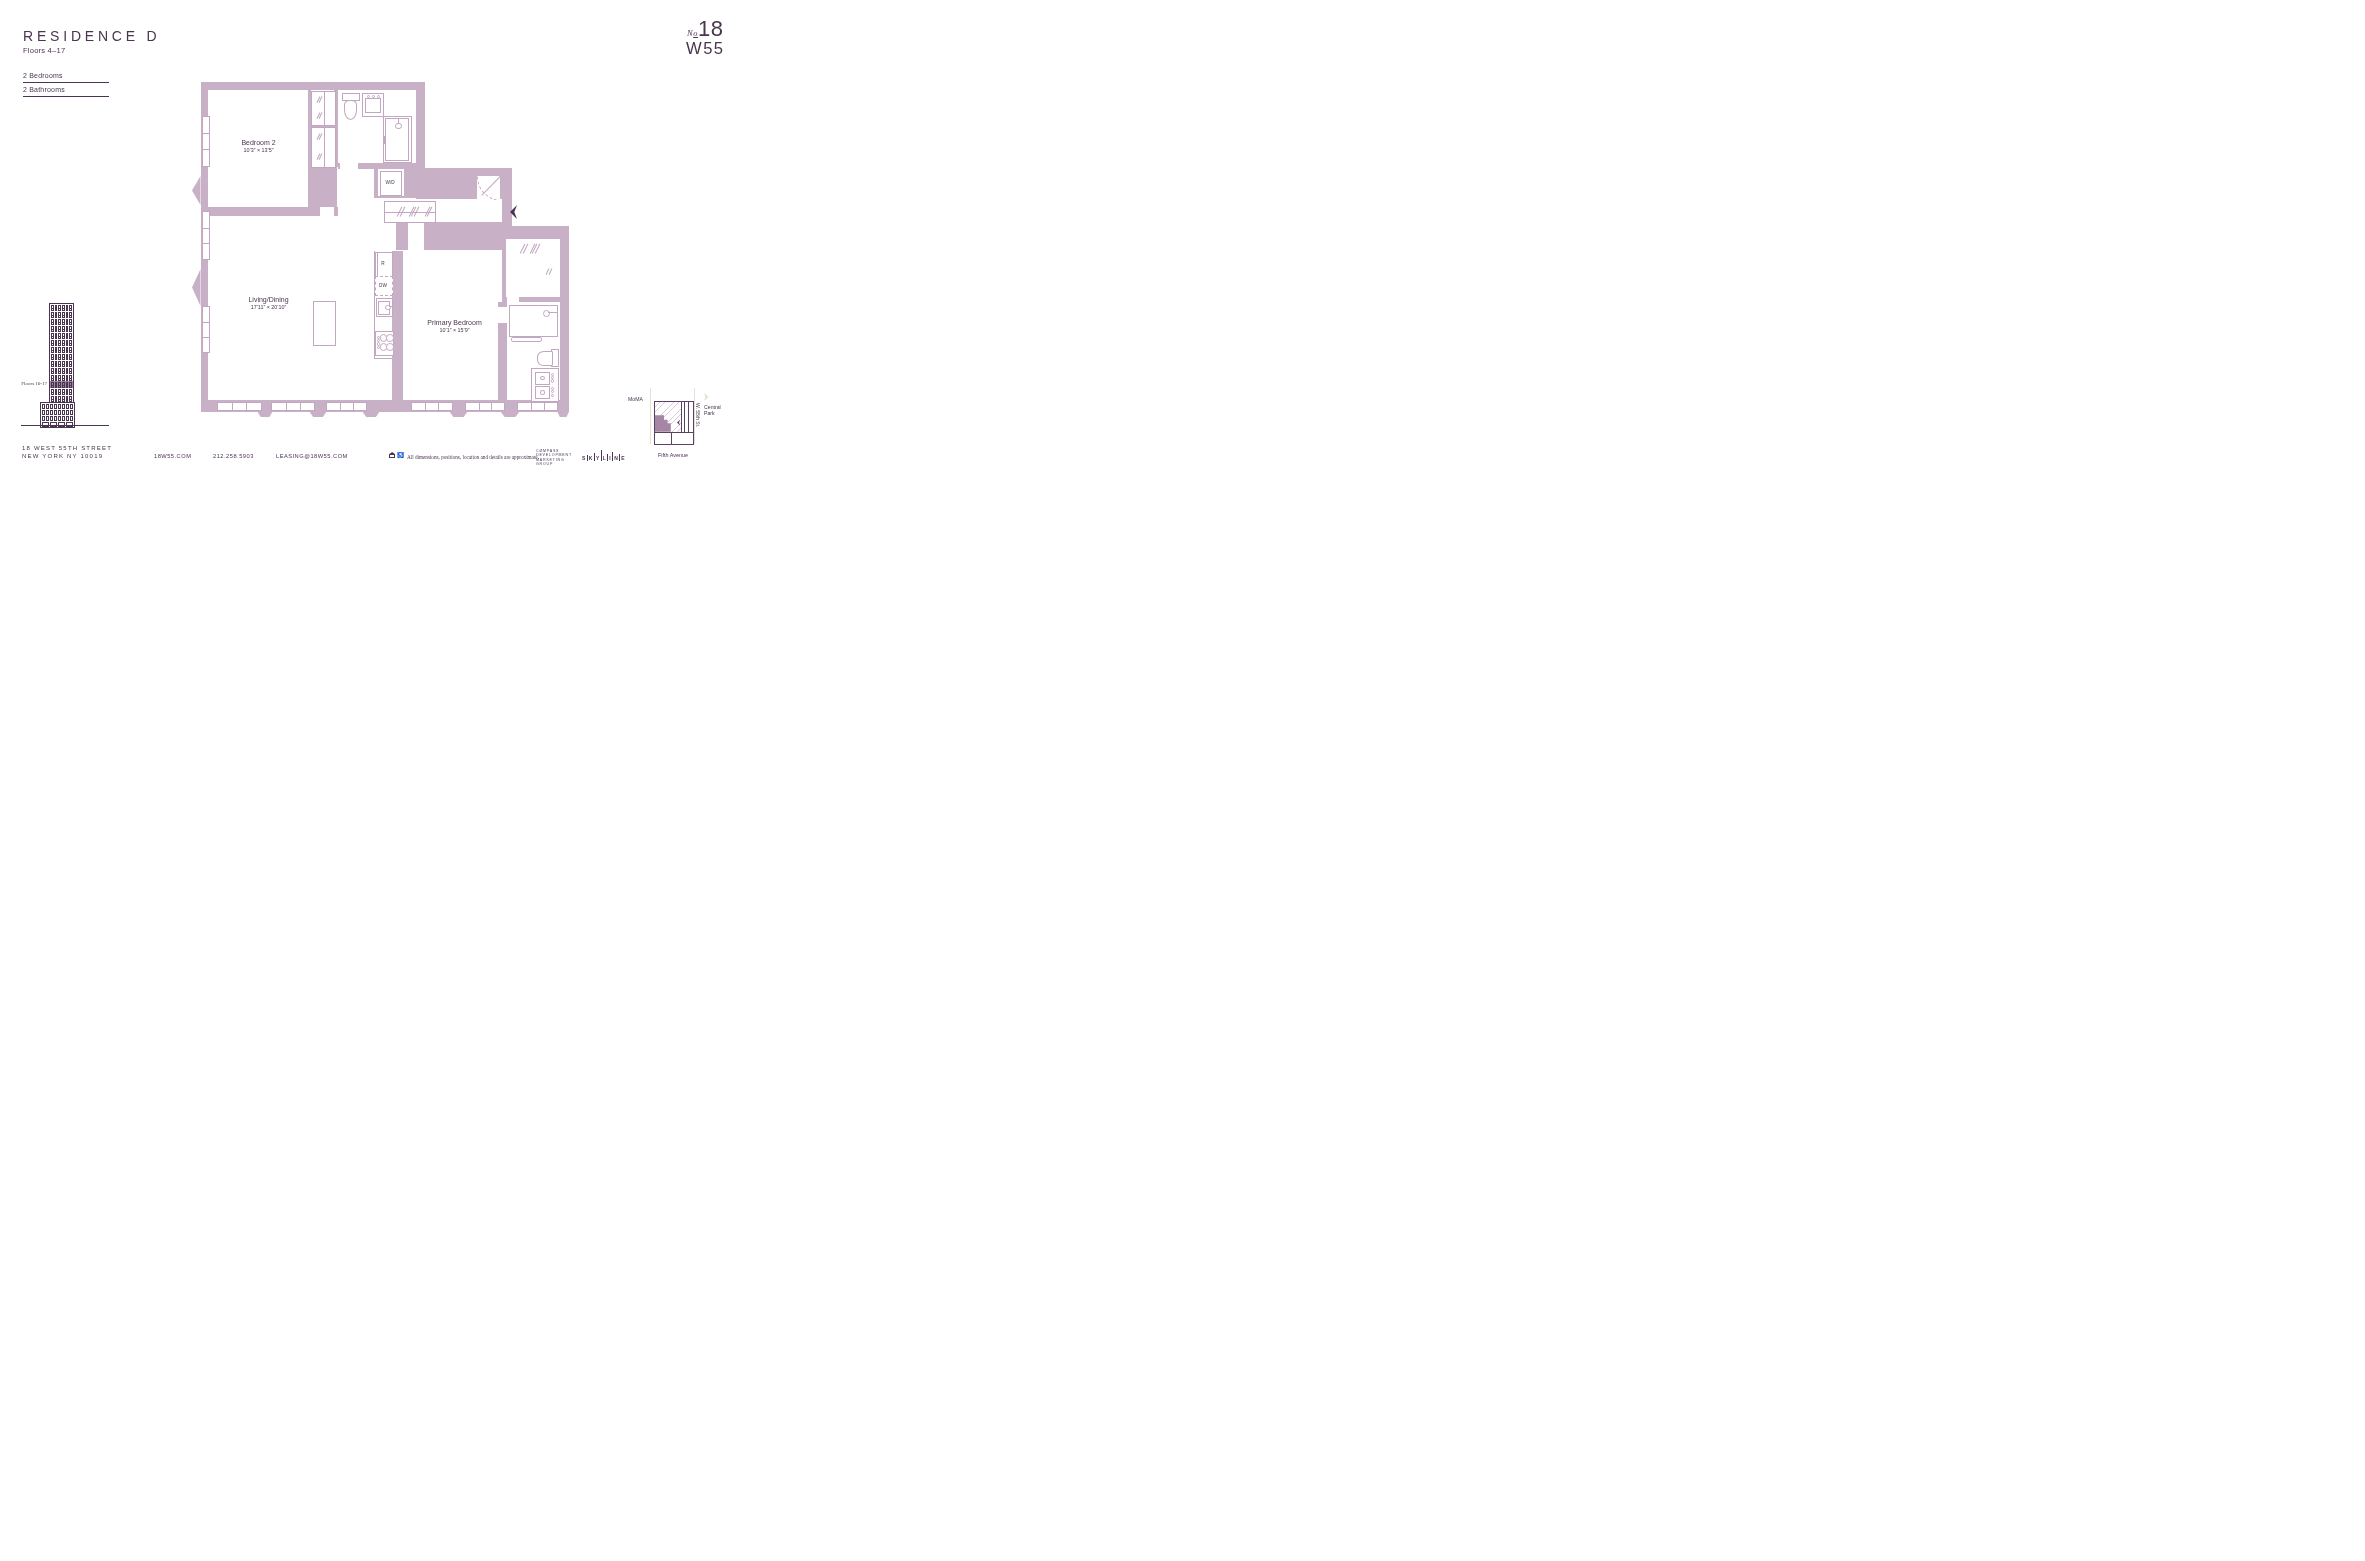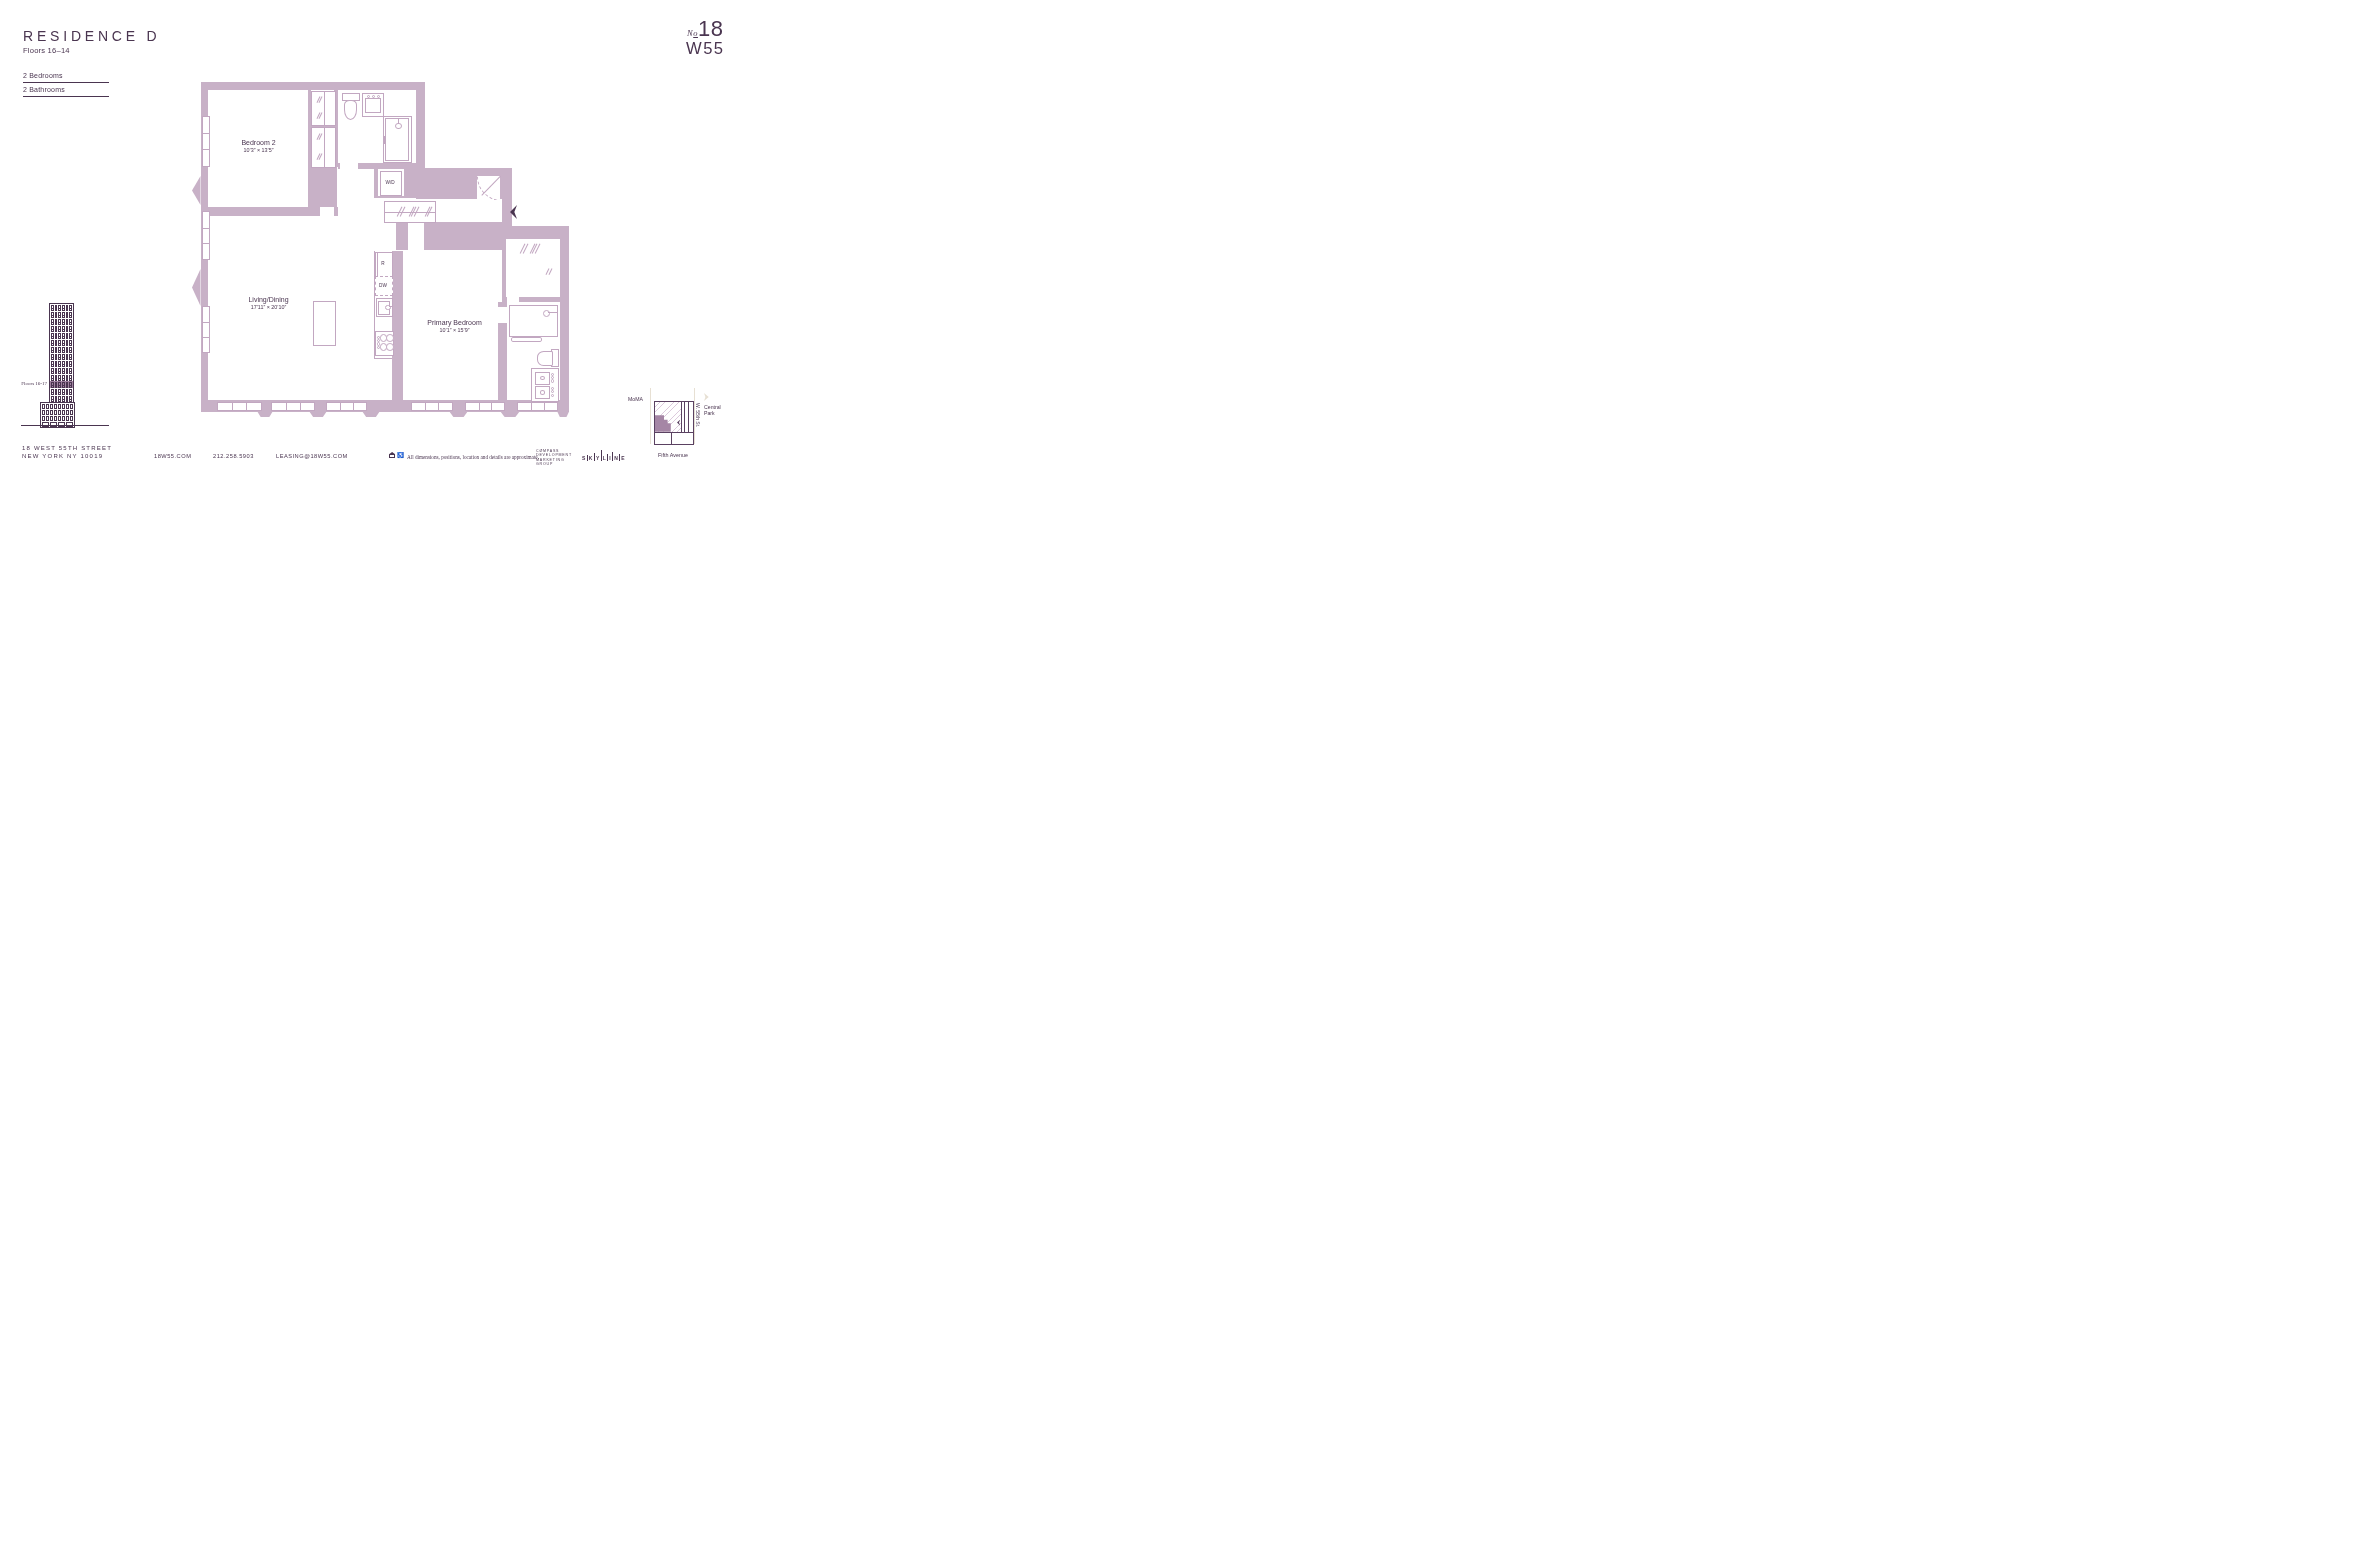--- a/index.html
+++ b/index.html
@@ -70,21 +70,21 @@
   .mchev-beige{position:absolute;background:#E7E0D3;clip-path:polygon(0 0,100% 50%,0 100%,30% 50%)}
   .mchev-purple{position:absolute;background:#5a4161;clip-path:polygon(100% 0,0 50%,100% 100%,60% 50%)}
   .vtext{position:absolute;writing-mode:vertical-rl;font-size:5px}
 </style>
 </head>
 <body>
 
 <div class="page">
 
   <div class="abs title" style="left:23px;top:28px">RESIDENCE D</div>
-  <div class="abs floors" style="left:23px;top:46px">Floors 16–14</div>
+  <div class="abs floors" style="left:23px;top:46px">Floors 4–17</div>
   <div class="abs spec" style="left:23px;top:72px">2 Bedrooms</div>
   <div class="abs spec" style="left:23px;top:86px">2 Bathrooms</div>
 
   <div class="abs logo" style="right:6.6px;top:18px">
     <div><span class="no"><span>N</span><u>o</u></span><span class="big">18</span></div>
     <div class="w55">W55</div>
   </div>
 
   <div class="wall" style="left:203px;top:82px;width:221px;height:8px"></div>
   <div class="wall" style="left:201px;top:82px;width:6.6px;height:330px"></div>

